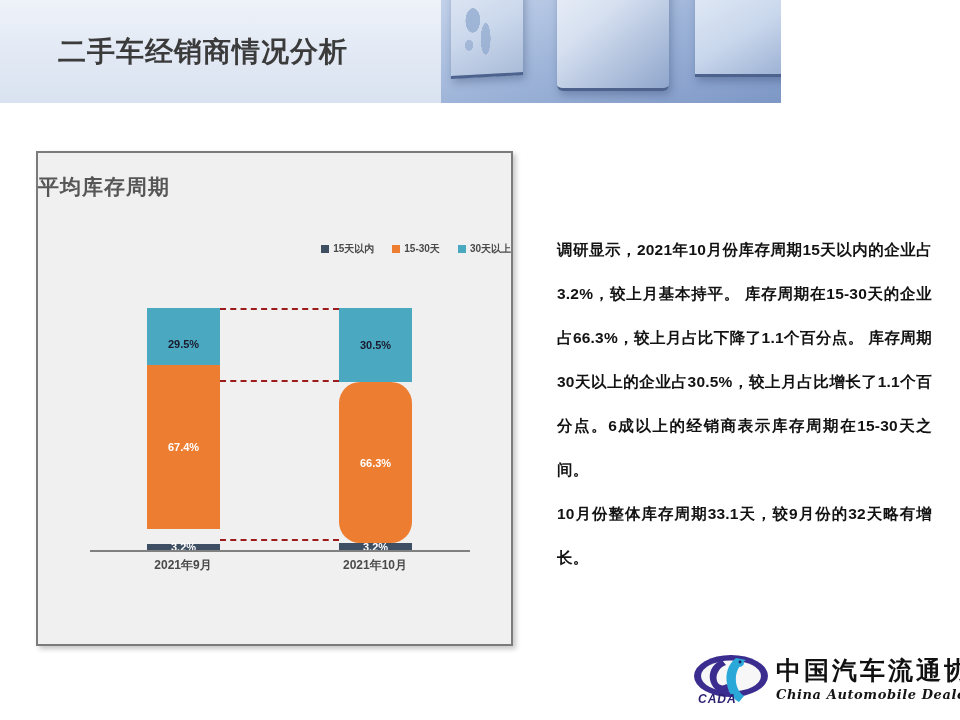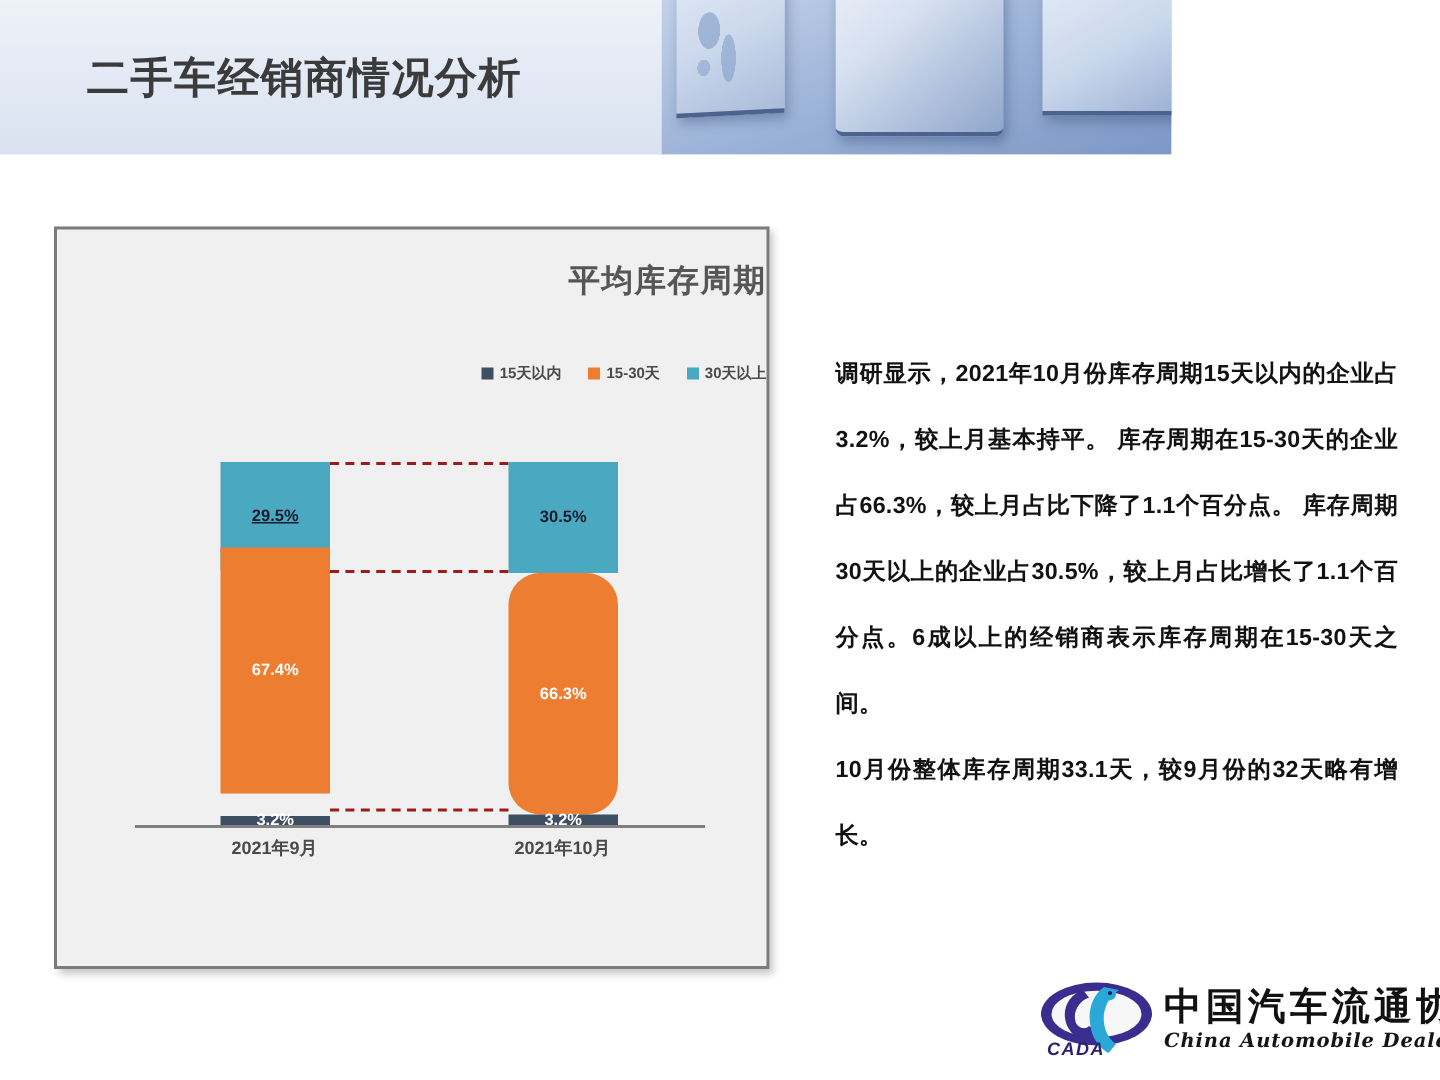--- a/index.html
+++ b/index.html
@@ -54,21 +54,21 @@
   
   .chart-panel{
     position:absolute;left:36px;top:151px;width:477px;height:495px;
     background:#f0f0f0;
     border:2px solid #7b7b7b;
     box-shadow:3px 3px 5px rgba(0,0,0,.22);
     box-sizing:border-box;
   }
   .chart-title{
     position:absolute;left:0;right:0;top:20px;
-    text-align:right;font-size:21px;font-weight:bold;color:#565656;
+    text-align:left;font-size:21px;font-weight:bold;color:#565656;
     letter-spacing:1px;
   }
   .legend{
     position:absolute;left:0;right:0;top:89px;
     display:flex;justify-content:flex-end;align-items:center;gap:18px;
     font-size:10px;font-weight:bold;color:#4a4a4a;
   }
   .legend-item{display:flex;align-items:center;gap:4px;white-space:nowrap;}
   .legend-swatch{width:8px;height:8px;display:inline-block;}
 
@@ -169,21 +169,21 @@
       </div>
     </div>
 
     <div class="plot">
 
       <div class="dash" style="left:182px;top:155px;width:119px;"></div>
       <div class="dash" style="left:182px;top:227px;width:119px;"></div>
       <div class="dash" style="left:182px;top:386px;width:119px;"></div>
 
       <div class="bar-col g1">
-        <div class="seg seg-label-dark" style="top:0px;height:71.7px;background:#4aa8c0;text-decoration:underline;">29.5%</div>
+        <div class="seg seg-label-dark" style="top:0px;height:71.7px;background:#4aa8c0;">29.5%</div>
         <div class="seg seg-label-light" style="top:57px;height:163.8px;background:#ed7d31;">67.4%</div>
         <div class="seg seg-label-light" style="top:235.5px;height:7.8px;background:#3f4f63;font-size:11px;">3.2%</div>
       </div>
 
       <div class="bar-col g2">
         <div class="seg seg-label-dark" style="top:0px;height:74.1px;background:#4aa8c0;">30.5%</div>
         <div class="seg seg-label-light" style="top:74.1px;height:161.1px;background:#ed7d31;border-radius:21px;">66.3%</div>
         <div class="seg seg-label-light" style="top:235.2px;height:7.8px;background:#3f4f63;font-size:11px;">3.2%</div>
       </div>
 

